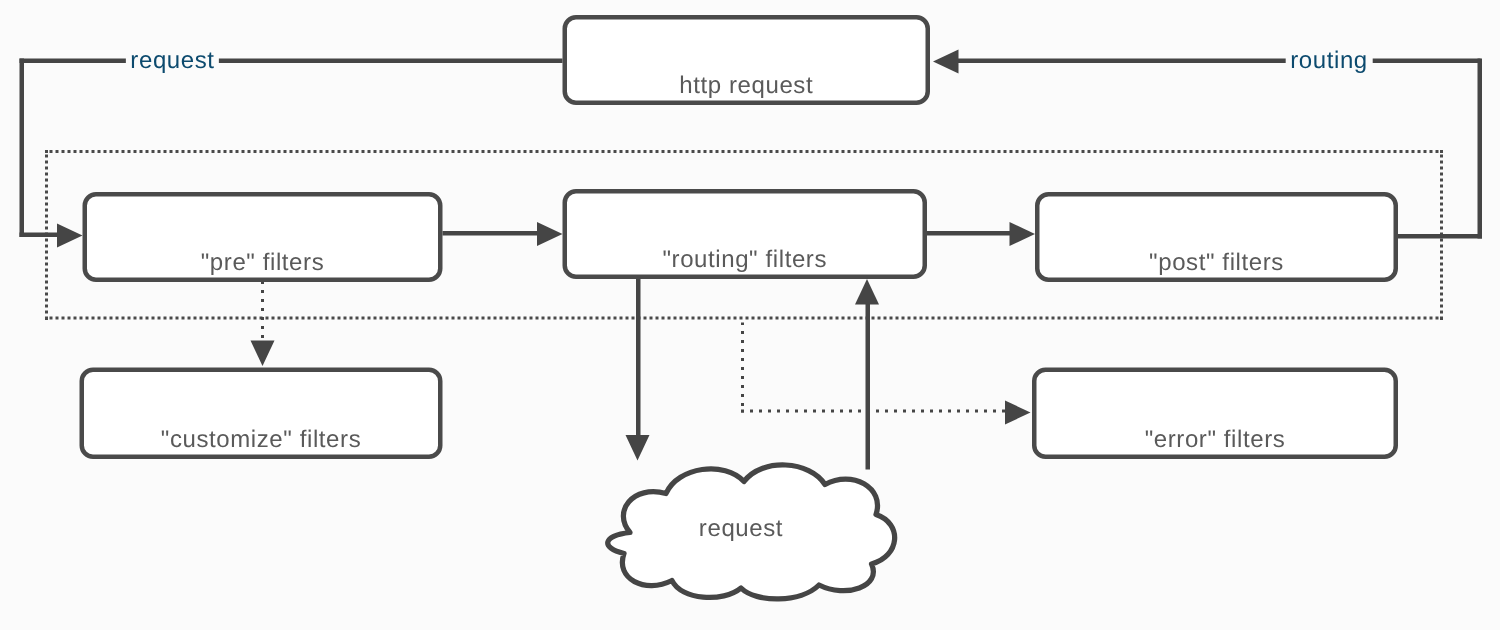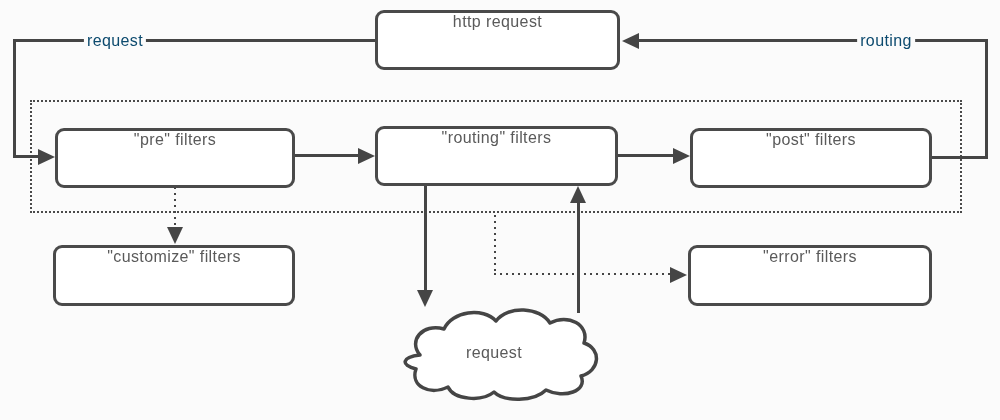--- a/index.html
+++ b/index.html
@@ -13,21 +13,21 @@
     background:#fbfbfb;
     overflow:hidden;
   }
   
   .box{
     position:absolute;
     box-sizing:border-box;
     background:#ffffff;
     border:3px solid #4a4a4a;
     border-radius:9px;
-    display:flex;align-items:flex-start;justify-content:center;
+    display:flex;align-items:flex-end;justify-content:center;
     color:#5a5a5a;
     font-size:16px;
     letter-spacing:0.4px;
     z-index:3;
   }
   
   .filters-outline{
     position:absolute;
     box-sizing:border-box;
     border:2px dotted #4a4a4a;

